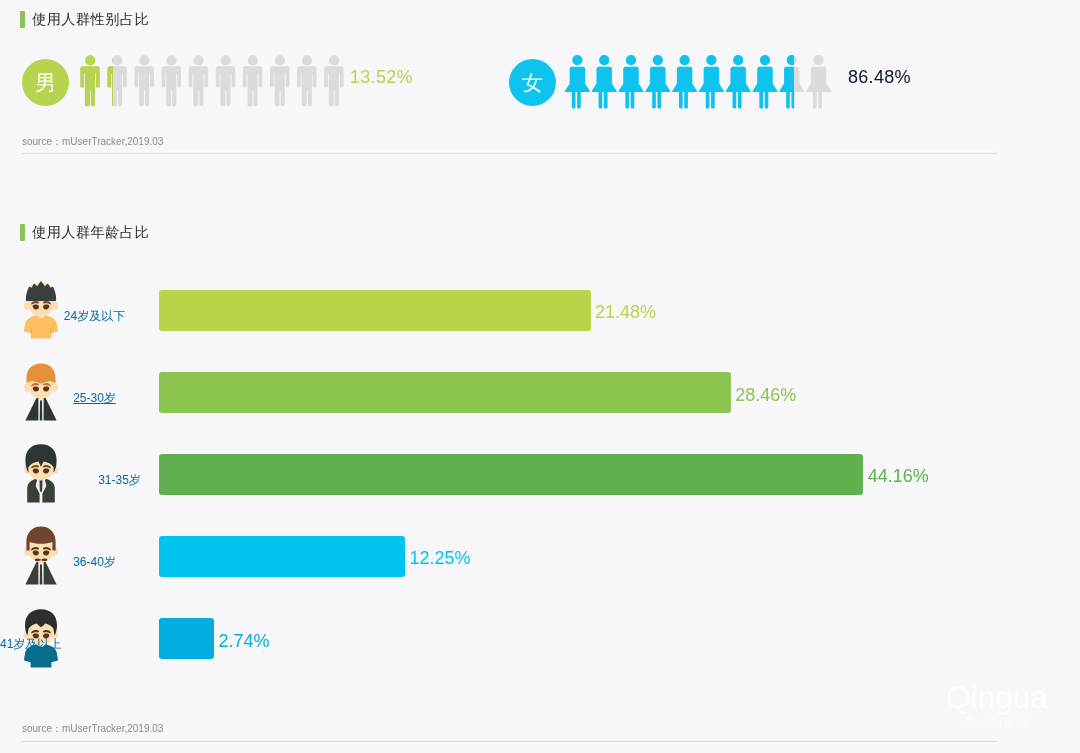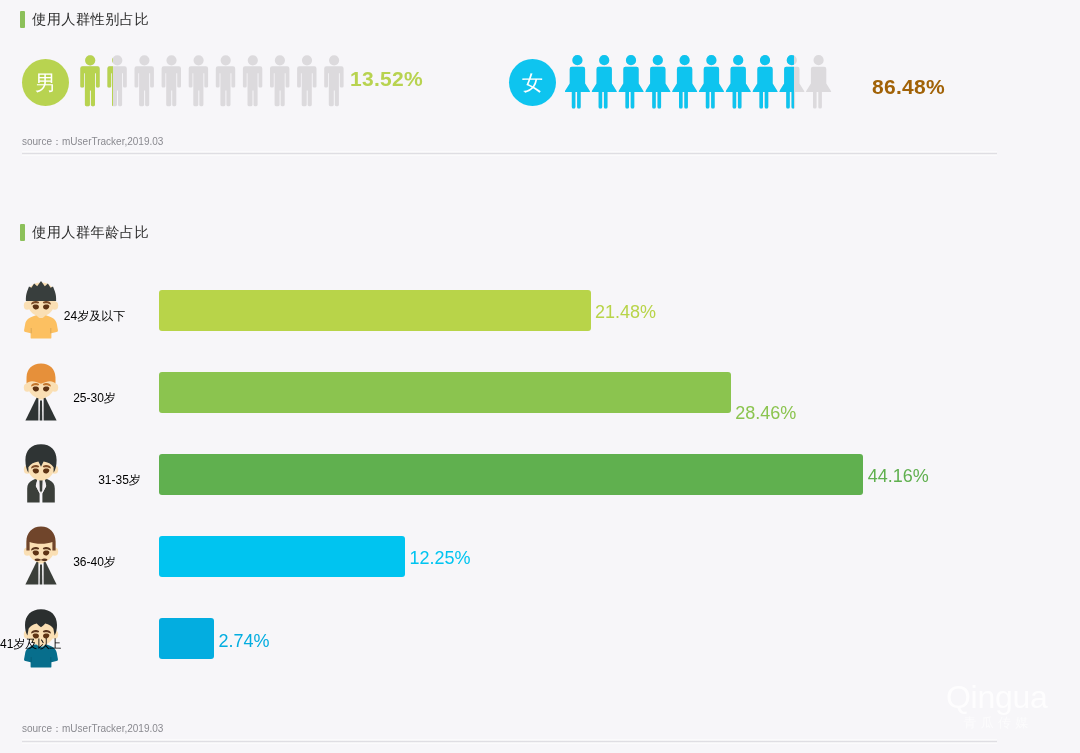--- a/index.html
+++ b/index.html
@@ -5,26 +5,26 @@
 <style>
   html,body{margin:0;padding:0;}
   body{width:1080px;height:753px;background:#f7f6f9;font-family:"Liberation Sans",sans-serif;overflow:hidden;position:relative;}
   .sec-title{display:flex;align-items:center;}
   .accent{width:5px;height:17px;background:#8cc05a;border-radius:1px;}
   .sec-title .txt{margin-left:7px;font-size:14.2px;color:#2b2b2b;letter-spacing:0.45px;}
   #gender-title{position:absolute;left:20px;top:10px;justify-content:center;}
   #age-title{position:absolute;left:20px;top:223px;}
   .source{position:absolute;font-size:10px;color:#8a8a90;}
   .divider{position:absolute;height:5px;background:linear-gradient(to bottom,rgba(255,255,255,0) 0%,#ffffff 20%,#dfdee3 50%,#ffffff 80%,rgba(255,255,255,0) 100%);}
-  .pct{font-size:21px;letter-spacing:0.3px;position:absolute;white-space:nowrap;font-weight:bold;}
+  .pct{font-size:18px;letter-spacing:0.3px;position:absolute;white-space:nowrap;}
   .gcircle{position:absolute;border-radius:50%;display:flex;align-items:center;justify-content:center;color:#fff;font-size:21px;}
   .picto{position:absolute;}
   .age-row{position:absolute;left:0;width:1080px;}
   .avatar{position:absolute;left:22px;}
-  .age-label{position:absolute;font-size:12px;color:#000000;white-space:nowrap;}
+  .age-label{position:absolute;font-size:12px;color:#0369a1;white-space:nowrap;}
   .age-bar{position:absolute;left:159px;height:41px;border-radius:3px;}
   .age-pct{position:absolute;font-size:18px;white-space:nowrap;}
   #watermark{position:absolute;left:946px;top:682px;width:100px;text-align:center;pointer-events:none;}
   .wm-brand{font-size:32px;line-height:30px;color:rgba(255,255,255,.80);letter-spacing:-0.3px;}
   .wm-cn{font-size:13px;line-height:14px;color:rgba(255,255,255,.62);letter-spacing:4.2px;margin-top:4px;padding-left:4px;}
 </style>
 </head>
 <body>
 
 <div id="gender-title" class="sec-title">
@@ -146,21 +146,21 @@
       <path d="M12.4 0.1a5.1 5.1 0 1 1 0 10.2 5.1 5.1 0 0 1 0-10.2z M6.8 11.8 H18.0 A2.1 2.1 0 0 1 20.1 13.9 V28.6 L24.9 36.2 A0.45 0.45 0 0 1 24.5 36.9 H15.7 V52.0 A1.5 1.5 0 0 1 14.2 53.5 H13.6 A1.5 1.5 0 0 1 12.1 52.0 V36.9 H10.4 V52.0 A1.5 1.5 0 0 1 8.9 53.5 H8.3 A1.5 1.5 0 0 1 6.8 52.0 V36.9 H0.3 A0.45 0.45 0 0 1-0.1 36.2 L4.7 28.6 V13.9 A2.1 2.1 0 0 1 6.8 11.8 Z" fill="#dcdadd"></path>
       <clipPath id="female-icons-clip-8">
         <rect x="0" y="0" width="14.58" height="54"></rect>
       </clipPath>
       <path d="M12.4 0.1a5.1 5.1 0 1 1 0 10.2 5.1 5.1 0 0 1 0-10.2z M6.8 11.8 H18.0 A2.1 2.1 0 0 1 20.1 13.9 V28.6 L24.9 36.2 A0.45 0.45 0 0 1 24.5 36.9 H15.7 V52.0 A1.5 1.5 0 0 1 14.2 53.5 H13.6 A1.5 1.5 0 0 1 12.1 52.0 V36.9 H10.4 V52.0 A1.5 1.5 0 0 1 8.9 53.5 H8.3 A1.5 1.5 0 0 1 6.8 52.0 V36.9 H0.3 A0.45 0.45 0 0 1-0.1 36.2 L4.7 28.6 V13.9 A2.1 2.1 0 0 1 6.8 11.8 Z" fill="#0ec4ef" clip-path="url(#female-icons-clip-8)"></path>
     </g>
     <g transform="translate(241.20000000000002,0)">
       <path d="M12.4 0.1a5.1 5.1 0 1 1 0 10.2 5.1 5.1 0 0 1 0-10.2z M6.8 11.8 H18.0 A2.1 2.1 0 0 1 20.1 13.9 V28.6 L24.9 36.2 A0.45 0.45 0 0 1 24.5 36.9 H15.7 V52.0 A1.5 1.5 0 0 1 14.2 53.5 H13.6 A1.5 1.5 0 0 1 12.1 52.0 V36.9 H10.4 V52.0 A1.5 1.5 0 0 1 8.9 53.5 H8.3 A1.5 1.5 0 0 1 6.8 52.0 V36.9 H0.3 A0.45 0.45 0 0 1-0.1 36.2 L4.7 28.6 V13.9 A2.1 2.1 0 0 1 6.8 11.8 Z" fill="#dcdadd"></path>
     </g>
   </svg>
-<div class="pct" id="female-pct" style="left: 872px; top: 67px; color: #a16207; margin-top: 8px;">86.48%</div>
+<div class="pct" id="female-pct" style="left: 848px; top: 67px; color: #0f172a;">86.48%</div>
 
 <div class="source" style="left:22px;top:135px">source：mUserTracker,2019.03</div>
 <div class="divider" style="left:22px;top:151px;width:975px"></div>
 <div id="age-rows">
     <div class="age-row" style="top: 0px;">
       <div class="avatar" style="top: 279.1px; left: 21.5px;"><svg width="38" height="60" viewBox="0 0 38 60">
           <ellipse cx="5.2" cy="26.6" rx="3.4" ry="4.2" fill="#fadfb4"></ellipse>
           <ellipse cx="32.8" cy="26.6" rx="3.4" ry="4.2" fill="#fadfb4"></ellipse>
           <path d="M19 38.6 C15.4 38.6 14.6 36.6 14.6 33.8 L14.6 29.0 L23.4 29.0 L23.4 33.8 C23.4 36.6 22.6 38.6 19 38.6 Z" fill="#fadfb4"></path>
           <path d="M14.8 36.0 L10.6 37.5 C5.6 39.4 3.8 41.6 3.2 45.0 L2.1 51.0 C1.9 52.2 2.4 52.8 3.5 53.1 L8.6 54.2 L8.6 58.4 C8.6 59.2 9.0 59.6 9.8 59.6 L28.2 59.6 C29.0 59.6 29.4 59.2 29.4 58.4 L29.4 54.2 L34.5 53.1 C35.6 52.8 36.1 52.2 35.9 51.0 L34.8 45.0 C34.2 41.6 32.4 39.4 27.4 37.5 L23.2 36.0 C21.8 39.8 16.2 39.8 14.8 36.0 Z" fill="#fcc061"></path>
@@ -185,23 +185,23 @@
           <path d="M14.8 36.2 L16.4 36.6 L16.4 59.4 L3.4 59.4 Z" fill="#2f3434"></path>
           <path d="M23.2 36.2 L21.6 36.6 L21.6 59.4 L34.6 59.4 Z" fill="#2f3434"></path>
           <path d="M18.0 39.6 L20.0 39.6 L20.3 59.4 L17.7 59.4 Z" fill="#2f3434"></path>
           <path d="M19 3.4 C28.0 3.4 33.6 9.4 33.6 19.4 C33.6 29.6 27.4 37.4 19 37.4 C10.6 37.4 4.4 29.6 4.4 19.4 C4.4 9.4 10.0 3.4 19 3.4 Z" fill="#fadfb4"></path>
           <path d="M19 2.4 C27.6 2.4 33.4 8.0 33.4 16.2 L33.4 22.6 C32.2 21.2 30.4 20.4 28.2 20.3 C25.6 20.2 22.8 21.1 19 22.8 C15.2 21.1 12.4 20.2 9.8 20.3 C7.6 20.4 5.8 21.2 4.6 22.6 L4.6 16.2 C4.6 8.0 10.4 2.4 19 2.4 Z" fill="#e6903a"></path>
           <path d="M9.2 24.6 C9.8 22.6 12.4 21.5 15.2 22.2 C16.7 22.6 17.4 23.3 17.0 24.0 C16.6 24.7 15.4 24.3 13.7 24.3 C12.0 24.3 10.6 24.9 9.8 25.5 C9.3 25.8 9.0 25.3 9.2 24.6 Z" fill="#c2762e"></path>
           <path d="M28.8 24.6 C28.2 22.6 25.6 21.5 22.8 22.2 C21.3 22.6 20.6 23.3 21.0 24.0 C21.4 24.7 22.6 24.3 24.3 24.3 C26.0 24.3 27.4 24.9 28.2 25.5 C28.7 25.8 29.0 25.3 28.8 24.6 Z" fill="#c2762e"></path>
           <path d="M10.8 26.5 C11.4 25.4 13.6 25.0 15.4 25.8 C16.8 26.4 17.2 27.6 16.8 28.8 C16.3 30.2 14.8 30.8 13.2 30.4 C11.4 29.9 10.2 27.7 10.8 26.5 Z" fill="#5e3314"></path>
           <path d="M27.2 26.5 C26.6 25.4 24.4 25.0 22.6 25.8 C21.2 26.4 20.8 27.6 21.2 28.8 C21.7 30.2 23.2 30.8 24.8 30.4 C26.6 29.9 27.8 27.7 27.2 26.5 Z" fill="#5e3314"></path>
         </svg></div>
-      <div class="age-label" style="left: 0px; width: 189px; text-align: center; top: 389.7px;">25-30岁</div>
+      <div class="age-label" style="left: 0px; width: 189px; text-align: center; top: 389.7px; text-decoration: underline;">25-30岁</div>
       <div class="age-bar" style="top: 371.7px; width: 571.8px; background: rgb(139, 196, 79);"></div>
-      <div class="age-pct" style="left: 735.2px; top: 403px; color: rgb(139, 196, 79);">28.46%</div>
+      <div class="age-pct" style="left: 735.2px; top: 385px; color: rgb(139, 196, 79);">28.46%</div>
     </div>
     <div class="age-row" style="top: 0px;">
       <div class="avatar" style="top: 443.2px; left: 21.5px;"><svg width="38" height="60" viewBox="0 0 38 60">
           <ellipse cx="5.2" cy="26.6" rx="3.4" ry="4.2" fill="#fadfb4"></ellipse>
           <ellipse cx="32.8" cy="26.6" rx="3.4" ry="4.2" fill="#fadfb4"></ellipse>
           <path d="M19 38.6 C15.4 38.6 14.6 36.6 14.6 33.8 L14.6 29.0 L23.4 29.0 L23.4 33.8 C23.4 36.6 22.6 38.6 19 38.6 Z" fill="#fadfb4"></path>
           <path d="M15.8 34.8 L10.4 37.2 C7.0 38.8 5.2 41.4 5.2 45.6 L5.2 59.4 L17.6 59.4 L17.6 50.2 L13.8 43.0 Z" fill="#3b3f3a"></path>
           <path d="M22.2 34.8 L27.6 37.2 C31.0 38.8 32.8 41.4 32.8 45.6 L32.8 59.4 L20.4 59.4 L20.4 50.2 L24.2 43.0 Z" fill="#3b3f3a"></path>
           <path d="M15.8 34.8 L13.8 43.0 L17.6 50.2 L20.4 50.2 L24.2 43.0 L22.2 34.8 L22.2 33.0 L15.8 33.0 Z" fill="#f3eff1"></path>
           <path d="M17.4 35.4 L20.6 35.4 L20.2 47.4 L19.0 49.6 L17.8 47.4 Z" fill="#3b3f3a"></path>

